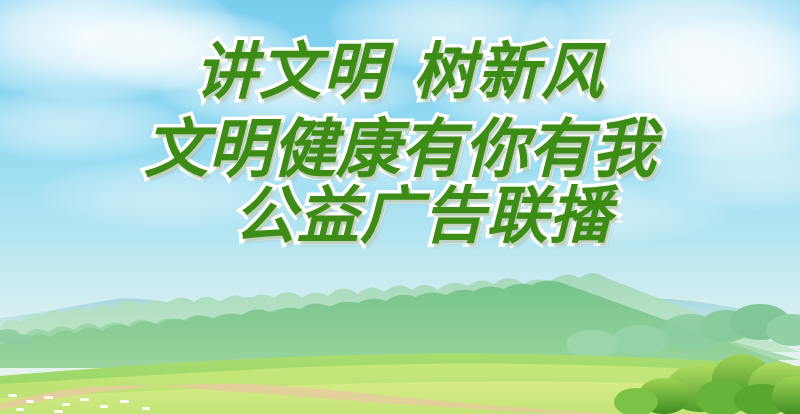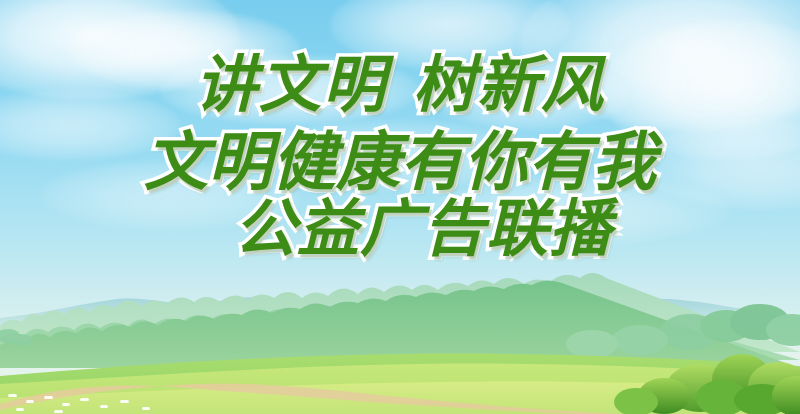--- a/index.html
+++ b/index.html
@@ -60,21 +60,21 @@
   .scenery {
     position: absolute;
     left: 0; bottom: 0;
     width: 800px; height: 414px;
   }
 
   
   .headline {
     position: absolute;
     left: 0; right: 0;
-    top: 54px;
+    top: 41px;
     text-align: center;
     line-height: 1.0;
     z-index: 30;
   }
   .line {
     display: block;
     font-family: "DejaVu Sans", "Liberation Sans", sans-serif;
     font-weight: 700;
     font-style: italic;
     color: #3d8c15;

